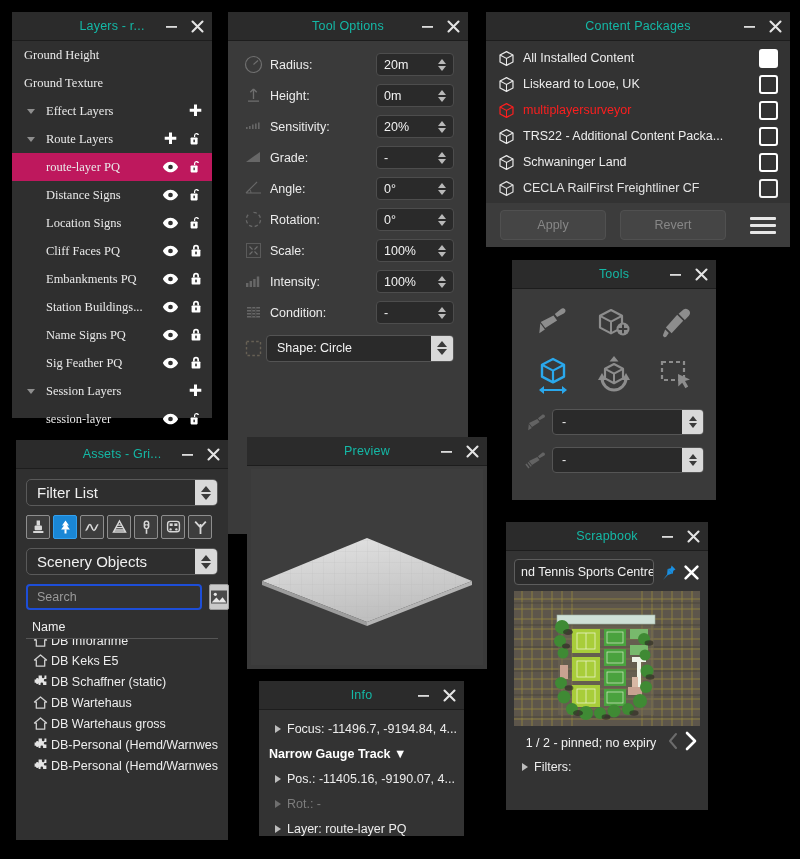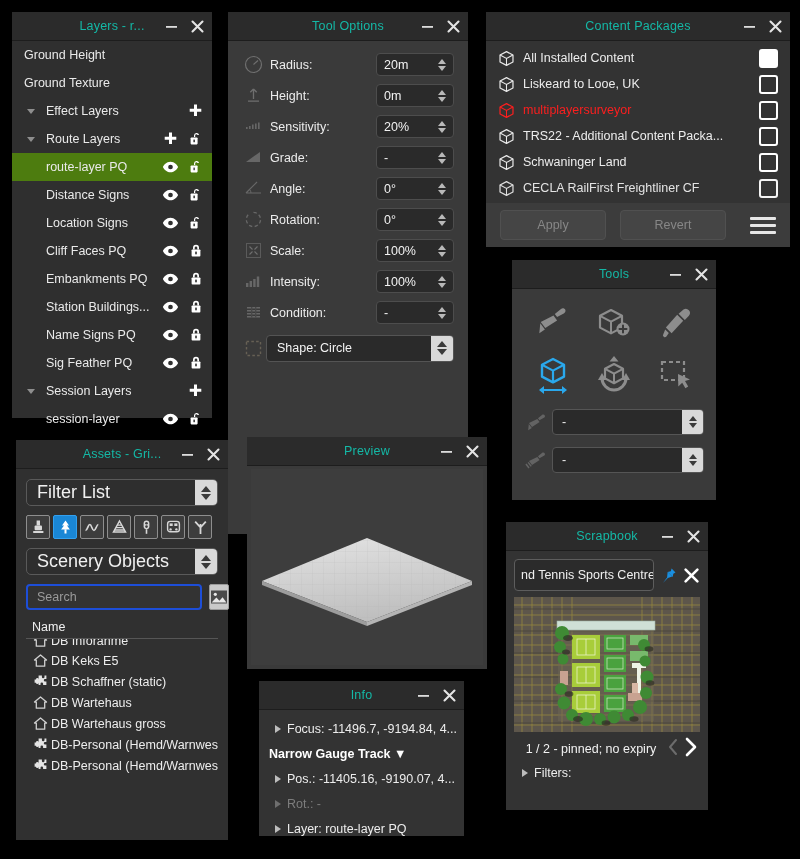--- a/index.html
+++ b/index.html
@@ -16,23 +16,23 @@
     justify-content:center;position:relative;
     border-bottom:1px solid #1d1d1d;
   }
   .titlebar .ttl{font-size:12.5px;color:#14b8a6;letter-spacing:.2px;}
   .tb-btns{position:absolute;right:8px;top:0;height:28px;display:flex;align-items:center;gap:12px;}
   .tb-btn{width:14px;height:14px;display:flex;align-items:center;justify-content:center;color:#dcdcdc;cursor:pointer;}
   .tb-btn svg{display:block;}
 
   
   #layers{left:12px;top:12px;width:200px;height:406px;background:#2f2f2f;}
-  #layers .body{padding:0;}
+  #layers .body{padding:0;font-family:Liberation Serif, serif;}
   .layer-row{height:28px;display:flex;align-items:center;padding:0 8px 0 12px;box-sizing:border-box;}
-  .layer-row.sel{background:#4d7c0f;gap:34px;}
+  .layer-row.sel{background:#be185d;gap:34px;}
   .layer-row .lbl{flex:1;font-size:12.5px;color:#eaeaea;white-space:nowrap;overflow:hidden;}
   .layer-row.indent .lbl{padding-left:22px;}
   .layer-row.group .lbl{padding-left:8px;}
   .caret{width:14px;flex:0 0 14px;display:flex;align-items:center;justify-content:center;}
   .caret svg{display:block;}
   .lr-icons{display:flex;align-items:center;gap:8px;}
   .ic{width:17px;height:17px;display:flex;align-items:center;justify-content:center;}
   .ic svg{display:block;}
 
   
@@ -102,21 +102,21 @@
   .tool-dd .arrbox .up{border-bottom:5px solid #3a3a3a;}
   .tool-dd .arrbox .dn{border-top:5px solid #3a3a3a;}
 
   
   #assets{left:16px;top:440px;width:212px;height:400px;background:#303030;}
   #assets .body{padding:10px 10px 0 10px;}
   .asset-dd{
     height:27px;background:#2e2e2e;border:1px solid #5a5a5a;border-radius:5px;display:flex;align-items:center;
     box-sizing:border-box;margin-bottom:9px;
   }
-  .asset-dd .val{flex:1;padding-left:10px;font-size:18px;color:#f0f0f0;}
+  .asset-dd .val{flex:1;padding-left:10px;font-size:15px;color:#f0f0f0;}
   .asset-dd .arrbox{
     width:22px;height:25px;background:#d9d9d9;border-radius:0 4px 4px 0;
     display:flex;flex-direction:column;align-items:center;justify-content:center;gap:2px;
   }
   .asset-dd .arrbox .a{width:0;height:0;border-left:5px solid transparent;border-right:5px solid transparent;}
   .asset-dd .arrbox .up{border-bottom:6px solid #3a3a3a;}
   .asset-dd .arrbox .dn{border-top:6px solid #3a3a3a;}
   .filter-icons{display:flex;gap:3px;margin-bottom:9px;}
   .fic{
     width:24px;height:24px;border:1px solid #8e8e8e;border-radius:2px;background:#3d3d3d;
@@ -154,21 +154,21 @@
   .info-row .tri{width:18px;flex:0 0 18px;display:flex;align-items:center;justify-content:center;}
   .info-row .tx{font-size:12.5px;color:#ededed;white-space:nowrap;overflow:hidden;}
   .info-row.dim .tx{color:#7d7d7d;}
   .info-head{height:25px;display:flex;align-items:center;padding-left:10px;}
   .info-head .tx{font-size:12.5px;color:#fff;font-weight:bold;}
 
   
   #scrap{left:506px;top:522px;width:202px;height:288px;background:#333;}
   .scrap-title-row{display:flex;align-items:center;gap:6px;padding:8px 8px 6px 8px;}
   .scrap-name{
-    flex:1;height:32px;background:#2b2b2b;border:1px solid #5d5d5d;border-radius:4px;
+    flex:1;height:26px;background:#2b2b2b;border:1px solid #5d5d5d;border-radius:4px;
     display:flex;align-items:center;box-sizing:border-box;overflow:hidden;
   }
   .scrap-name span{font-size:12.5px;color:#f0f0f0;padding-left:6px;white-space:nowrap;}
   .scrap-thumb{margin:0 8px;height:135px;position:relative;overflow:hidden;background:#6b6257;}
   .scrap-meta{display:flex;align-items:center;padding:5px 8px 0 10px;}
   .scrap-meta .mt{flex:1;font-size:12.5px;color:#f2f2f2;white-space:nowrap;text-align:center;}
   .scrap-nav{display:flex;align-items:center;gap:2px;}
   .filters-row{display:flex;align-items:center;padding:6px 0 0 10px;}
   .filters-row .tri{width:18px;flex:0 0 18px;display:flex;align-items:center;justify-content:center;}
   .filters-row .tx{font-size:12.5px;color:#ededed;}

